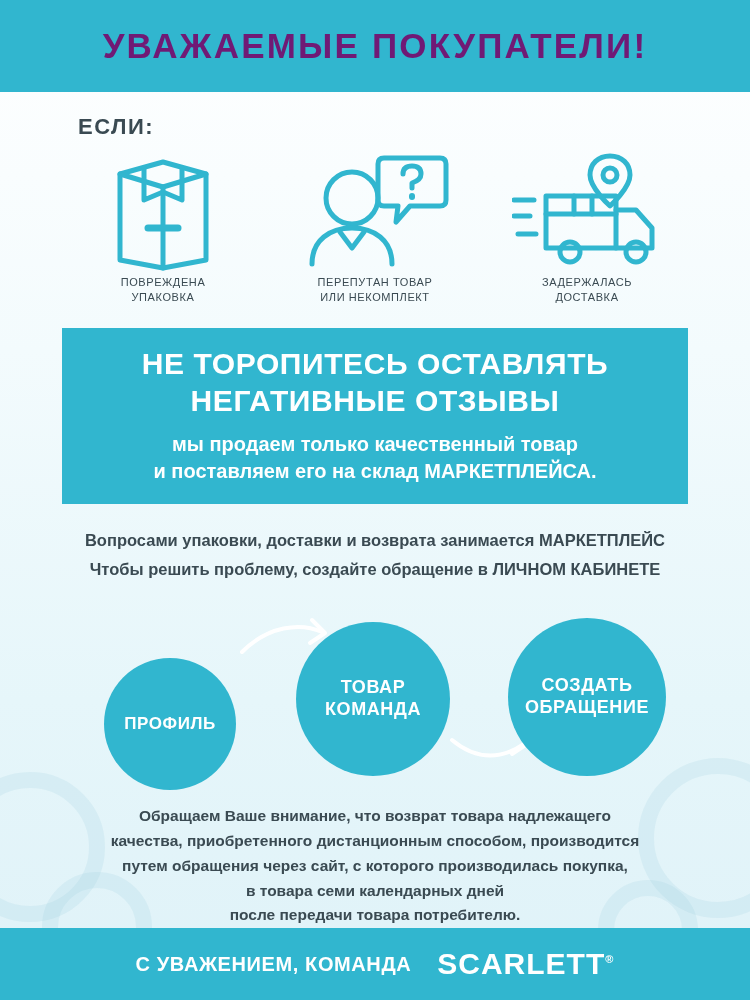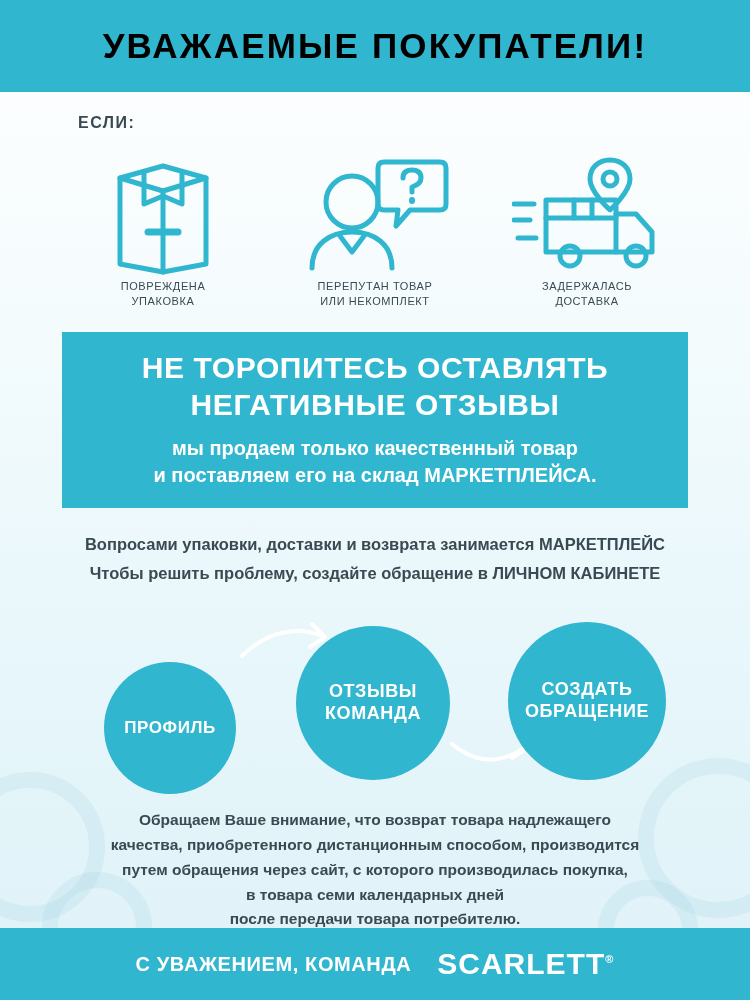--- a/index.html
+++ b/index.html
@@ -34,30 +34,30 @@
 
   .topbar {
     position: relative;
     height: 92px;
     background: #31b6cf;
     display: flex;
     align-items: center;
     justify-content: center;
   }
   .topbar .title {
-    color: #000000;
+    color: #701a75;
     font-size: 35px;
     font-weight: bold;
     letter-spacing: 2.2px;
     text-align: center;
   }
 
   .if-label {
-    margin: 22px 0 12px 78px;
-    font-size: 16px;
+    margin: 22px 0 0 78px;
+    font-size: 22px;
     font-weight: bold;
     color: #3a4a52;
     letter-spacing: 1.5px;
   }
 
   .icons-row {
     display: flex;
     justify-content: space-between;
     padding: 10px 58px 0 58px;
     box-sizing: border-box;
@@ -277,21 +277,21 @@
     </svg>
 
     <div class="circle c1">
       <div>
         <div>ПРОФИЛЬ</div>
       </div>
     </div>
 
     <div class="circle c2">
       <div>
-        <div>ОТЗЫВЫ</div>
+        <div>ТОВАР</div>
         <div>КОМАНДА</div>
       </div>
     </div>
 
     <div class="circle c3">
       <div>
         <div>СОЗДАТЬ</div>
         <div>ОБРАЩЕНИЕ</div>
       </div>
     </div>

